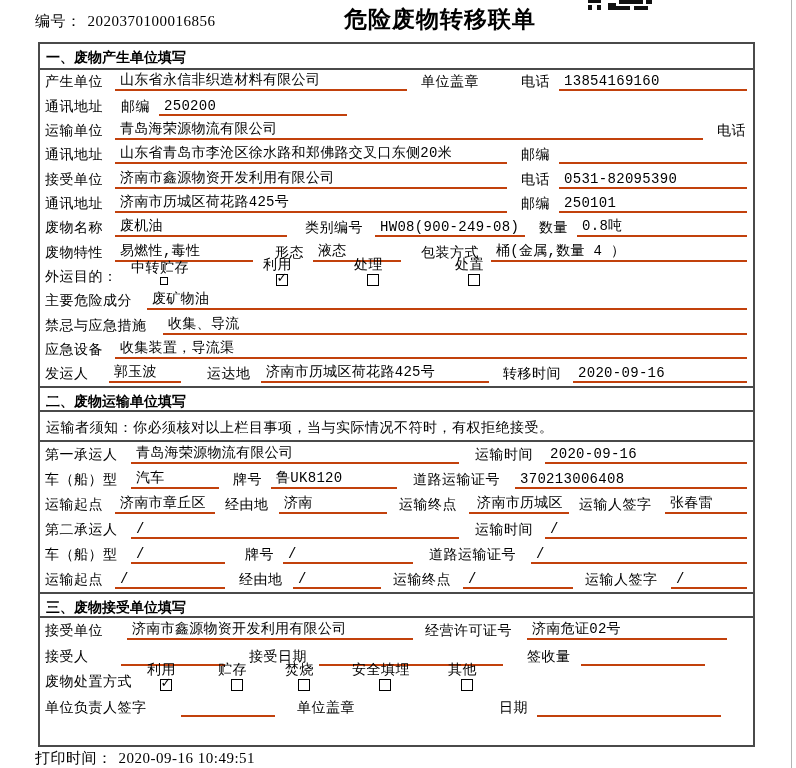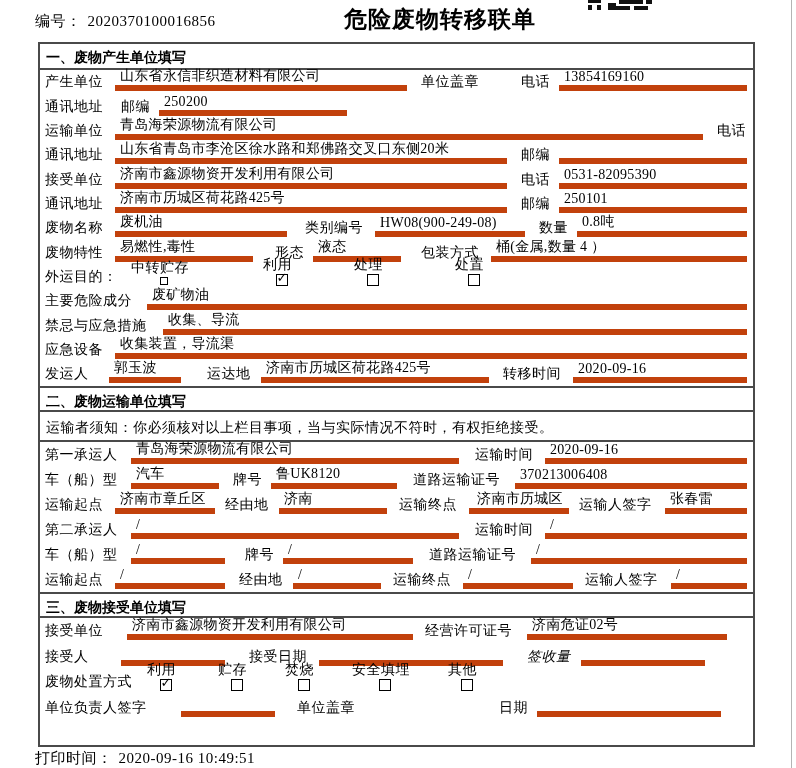--- a/index.html
+++ b/index.html
@@ -37,23 +37,24 @@
   .row{
     display:flex; align-items:flex-end; padding:0 6px 3px 5px; box-sizing:border-box;
     font-size:14px;
   }
   section.s-0 .row{height:24.35px;}
   section.s-1 .row{height:24.9px;}
   section.s-2 .row{height:25.5px;}
   .row > *:not(:first-child){margin-left:8px;}
   .lab{white-space:nowrap; letter-spacing:.5px;}
   .fld{
-    display:inline-block; border-bottom:6px solid #c2410c; white-space:nowrap;
+    display:inline-block; border-bottom:2px solid #c2410c; white-space:nowrap;
     overflow:hidden; padding:0 3px 0 5px; box-sizing:border-box; min-height:17px;
     letter-spacing:.3px;
+    font-family:Liberation Mono, monospace;
   }
   .fld.flex{flex:1 1 auto;}
   .gap{display:inline-block;}
   .gap.flex{flex:1 1 auto;}
   .cbw{white-space:nowrap; display:inline-flex; align-items:center;flex-direction:column;}
   .cb{
     display:inline-block; width:12px; height:12px; border:1px solid #000;
     margin-left:8px; position:relative; box-sizing:border-box;
   }
   .cb.sm{width:8px; height:8px; margin-bottom:1px;}
@@ -245,21 +246,21 @@
           <span class="lab" style="width: 62px;">接受单位</span>
           <span class="fld" style="width: 286px; margin-left: 20px;">济南市鑫源物资开发利用有限公司</span>
           <span class="lab" style="width: 94px; margin-left: 12px;">经营许可证号</span>
           <span class="fld" style="width: 200px;">济南危证02号</span>
         </div>
         <div class="row">
           <span class="lab" style="width: 62px;">接受人</span>
           <span class="fld" style="width: 104px; margin-left: 14px;"></span>
           <span class="lab" style="width: 62px; margin-left: 24px;">接受日期</span>
           <span class="fld" style="width: 184px;"></span>
-          <span class="lab" style="width: 46px; margin-left: 24px; font-style: italic;">签收量</span>
+          <span class="lab" style="width: 46px; margin-left: 24px;">签收量</span>
           <span class="fld" style="width: 124px;"></span>
         </div>
         <div class="row">
           <span class="lab" style="width: 94px;">废物处置方式</span>
           <span class="cbw">
             <span class="lab">利用</span>
             <span class="cb">
               <span class="ck">✓</span>
             </span>
           </span>

